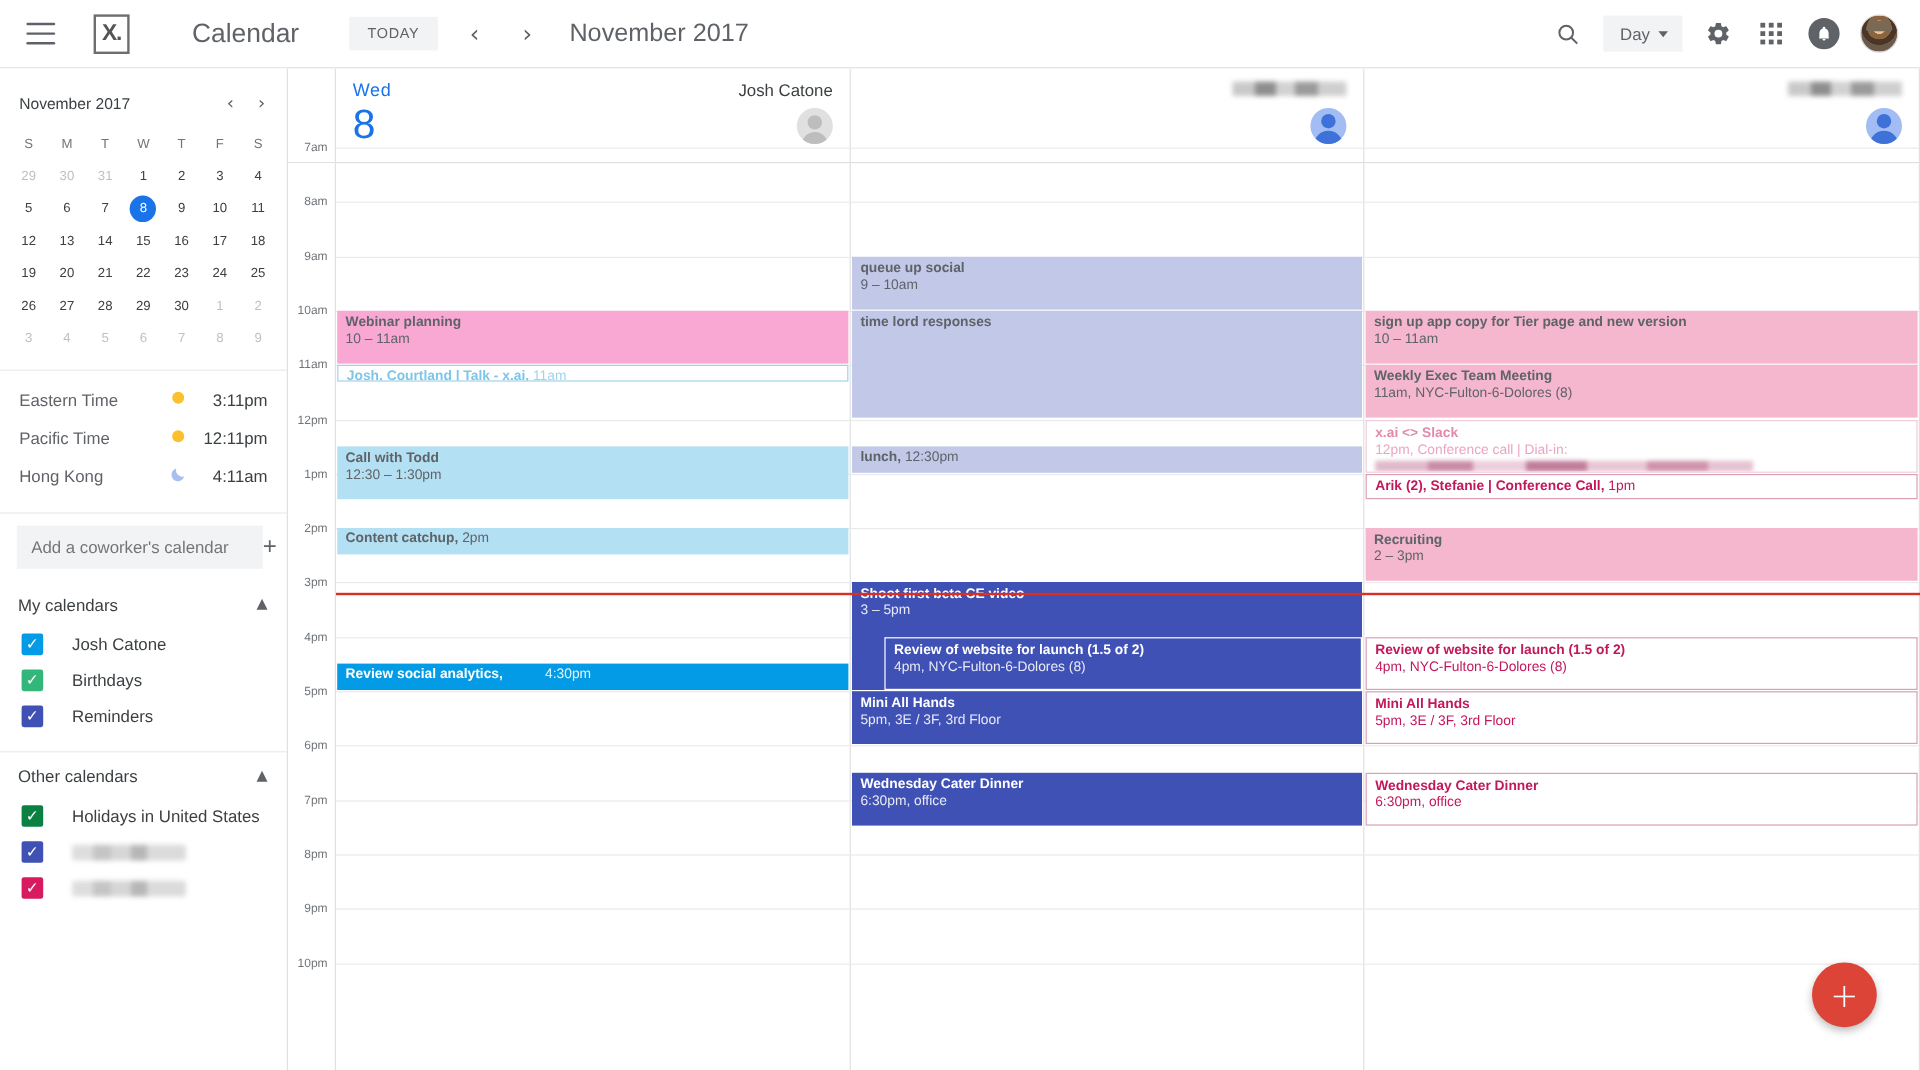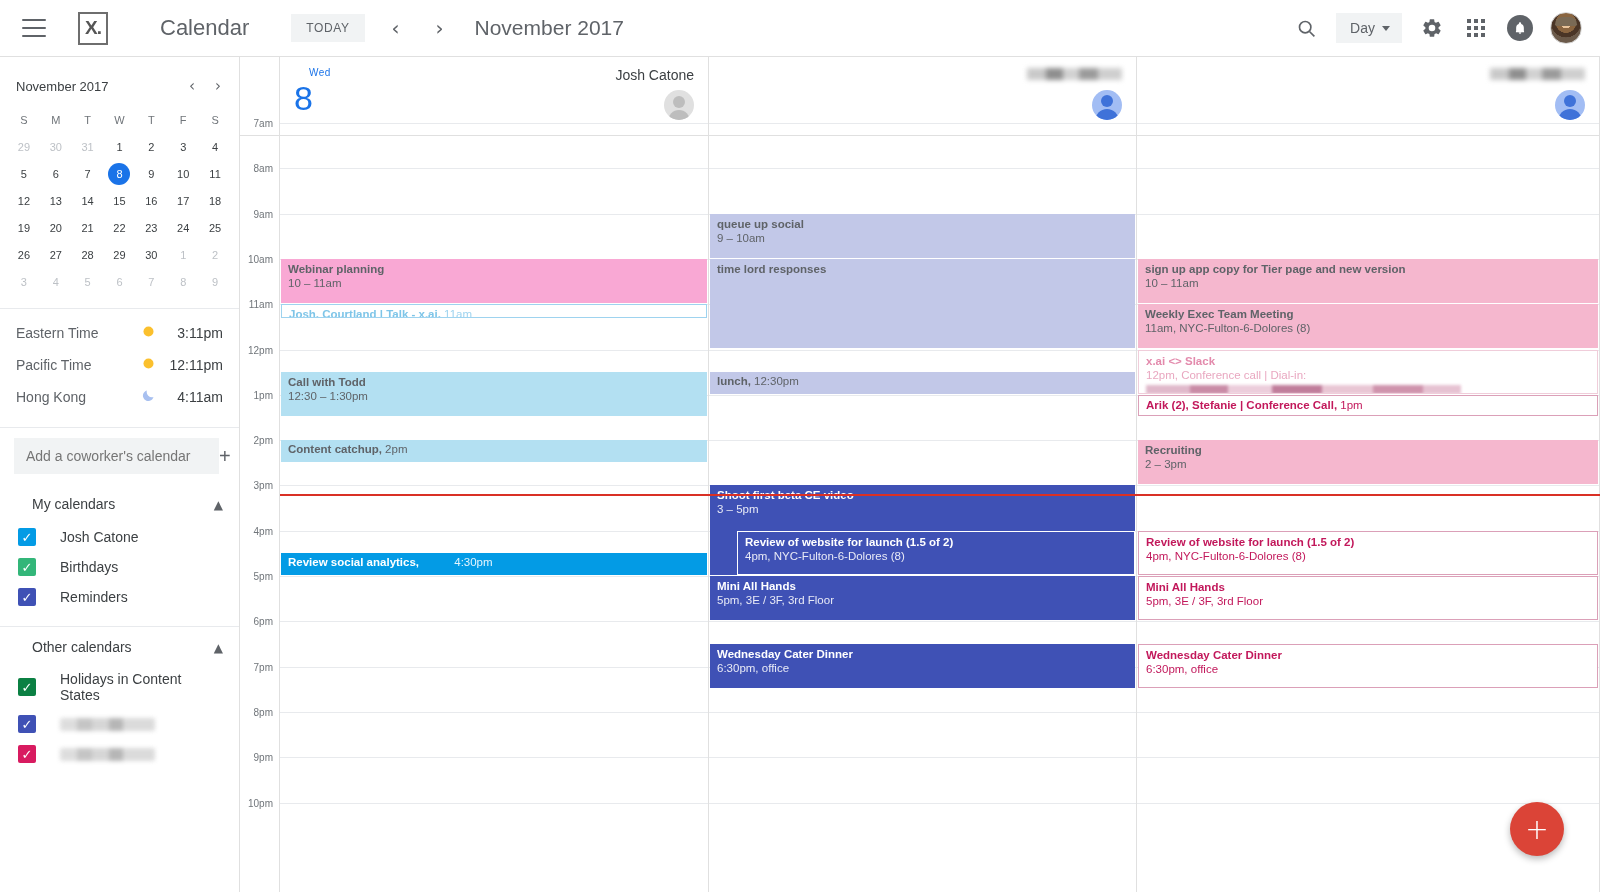--- a/index.html
+++ b/index.html
@@ -130,22 +130,22 @@
 
   .add-cal-row { display: flex; align-items: center; padding: 10px 12px 10px 14px; }
   .add-cal-input {
     flex: 1; background: #f1f3f4; border: none;
     padding: 10px 12px; font-size: 14px; color: #5f6368;
     font-family: "Liberation Sans", sans-serif; outline: none;
   }
   .add-cal-plus { width: 34px; text-align: center; font-size: 20px; color: #5f6368; cursor: pointer; }
 
   .cal-section-head {
-    display: flex; align-items: flex-end;
-    padding: 12px 16px 10px 32px; font-size: 14px; color: #3c4043;
+    display: flex; align-items: flex-start;
+    padding: 12px 16px 10px 15px; font-size: 14px; color: #3c4043;
     cursor: pointer;
   }
   .cal-section-head .t { flex: 1; }
   .chev { color: #5f6368; font-size: 12px; font-family:"DejaVu Sans",sans-serif; }
 
   .cal-item { display: flex; align-items: center; padding: 6px 16px 6px 18px; cursor: pointer; }
   .cb {
     width: 18px; height: 18px; border-radius: 2px;
     display: flex; align-items: center; justify-content: center;
     color: #fff; font-size: 13px; font-family: "DejaVu Sans", sans-serif;
@@ -160,21 +160,21 @@
 
   
   .grid-area { position: absolute; top: 57px; left: 240px; width: 1360px; height: 835px; overflow: hidden; }
 
   .col-head-row { position: absolute; top: 0; left: 0; width: 1360px; height: 79px; border-bottom: 1px solid #e0e0e0; }
   .gutter-head { position: absolute; left: 0; top: 0; width: 40px; height: 79px; border-right: 1px solid #e0e0e0;}
   .colhead {
     position: absolute; top: 0; height: 79px;
     border-right: 1px solid #e0e0e0; padding: 10px 14px 0 14px;
   }
-  .dow-lbl { font-size: 10px; color: #1a73e8; letter-spacing: .5px; margin-left: 15px; }
+  .dow-lbl { font-size: 15px; color: #1a73e8; letter-spacing: .5px; }
   .daynum { font-size: 34px; color: #1a73e8; font-weight: 400; line-height: 38px; margin-top: 1px; }
   .owner-name { position: absolute; right: 14px; top: 10px; font-size: 14px; color: #3c4043; }
   .owner-blur {
     position: absolute; right: 14px; top: 11px; width: 95px; height: 12px;
     background: linear-gradient(90deg,#c9c9c9 0 20%,#8e8e8e 20% 38%,#d2d2d2 38% 55%,#9a9a9a 55% 75%,#cfcfcf 75% 100%);
     filter: blur(2.4px);
   }
   .ava-grey {
     position:absolute; right:14px; top:33px; width:30px;height:30px;border-radius:50%;
     background:#e0e0e0; overflow:hidden;
@@ -393,21 +393,21 @@
 
   <div class="divider"></div>
 
   <div class="cal-section-head">
     <span class="t">Other calendars</span>
     <span class="chev">▲</span>
   </div>
   <div id="other-cals">
       <div class="cal-item">
         <span class="cb" style="background: rgb(11, 128, 67);">✓</span>
-        <span class="cal-name">Holidays in Content States</span>
+        <span class="cal-name">Holidays in United States</span>
       </div>
       <div class="cal-item">
         <span class="cb" style="background: rgb(63, 81, 181);">✓</span>
         <span class="blurred" style="width: 95px;"></span>
       </div>
       <div class="cal-item">
         <span class="cb" style="background: rgb(216, 27, 96);">✓</span>
         <span class="blurred" style="width: 95px;"></span>
       </div>
     </div>

